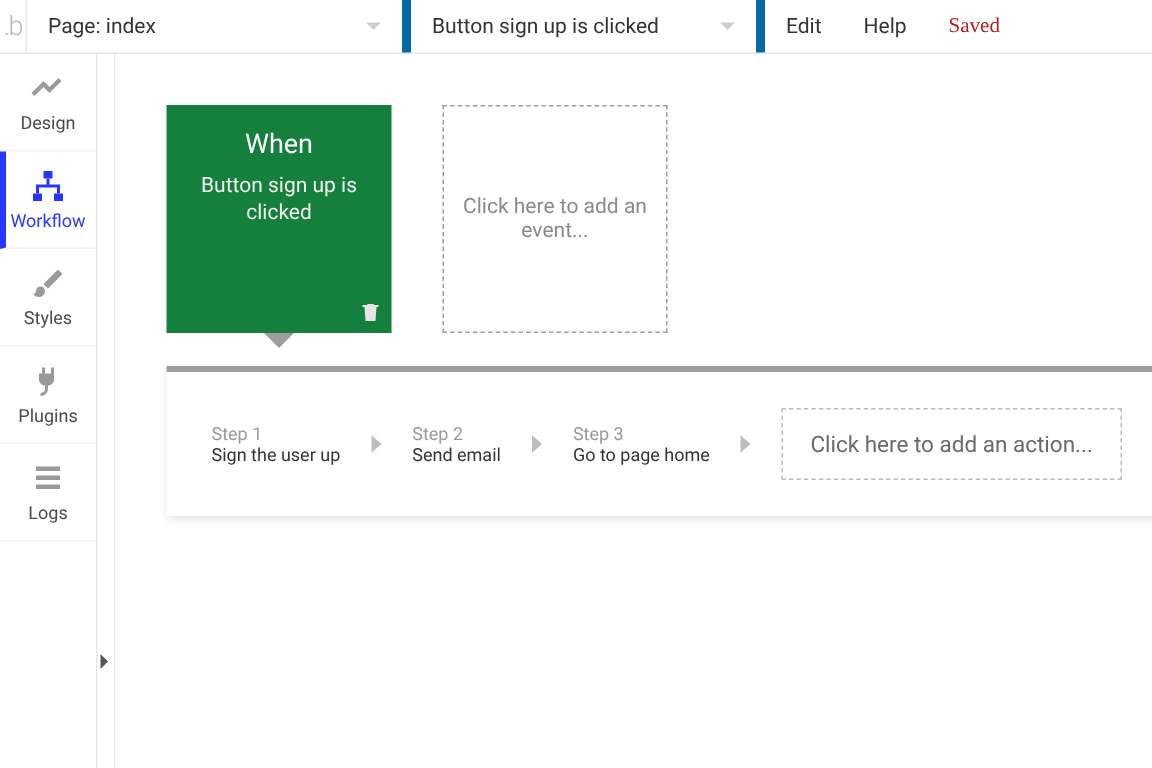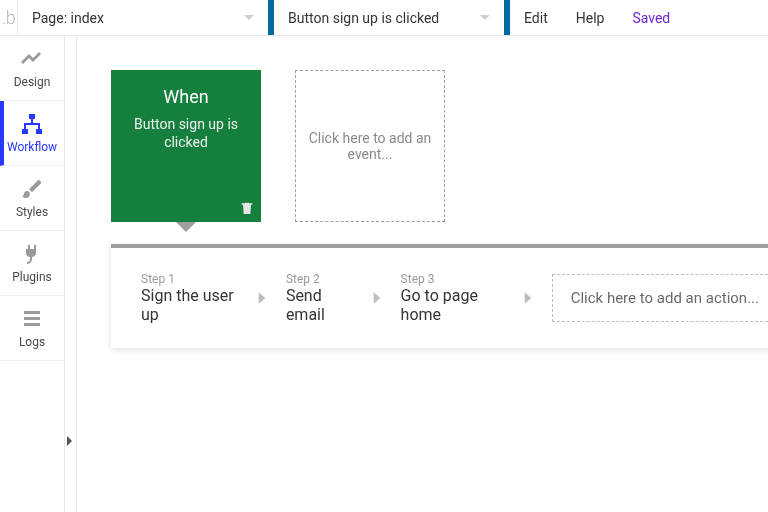--- a/index.html
+++ b/index.html
@@ -7,21 +7,21 @@
 
   .topbar { height: 36px; border-bottom: 1px solid #e7e7e7; display: flex; align-items: stretch; }
   .topbar .logo { width: 18px; display:flex; align-items:center; justify-content:center; border-right:1px solid #e7e7e7; padding:0 2px;}
   .topbar .logo-txt { font-size: 18px; color:#b8b8b8; font-weight:300; letter-spacing:-1px; }
   .topbar .dropdown { display:flex; align-items:center; padding:0 14px; border-right:6px solid #0369a1; cursor:pointer; gap:10px; }
   .topbar .dropdown.page { width: 256px; }
   .topbar .dropdown.wf { width: 236px; }
   .topbar .dropdown span.label { font-size:14px; color:#343434; flex-grow:1; }
   .caret { width:0; height:0; border-left:5px solid transparent; border-right:5px solid transparent; border-top:5px solid #cfcfcf; }
   .topbar .link { display:flex; align-items:center; padding:12px 14px; font-size:14px; color:#343434; cursor:pointer; }
-  .topbar .link.disabled { color:#6d28d9; cursor:default; }
+  .topbar .link.disabled { color:#b91c1c; cursor:default;font-family:Liberation Serif, serif; }
 
   .main { display:flex; height:476px;justify-content:space-between; }
   .sidebar { width:65px; border-right:1px solid #e7e7e7; display:flex; flex-direction:column; background:#fff; }
   .sidebar-item { height:65px; display:flex; flex-direction:column; align-items:center; justify-content:center; gap:4px; border-bottom:1px solid #f2f2f2; cursor:pointer; }
   .sidebar-item .icon { width:24px; height:24px; color:#9a9a9a; }
   .sidebar-item .lbl { font-size:12px; color:#4a4a4a; }
   .sidebar-item.active { border-left:4px solid #2638ff; padding-right:4px; }
   .sidebar-item.active .icon { color:#2638ff; }
   .sidebar-item.active .lbl { color:#2638ff; }
 
@@ -35,21 +35,21 @@
   .event-card .title { font-size:18px; margin-bottom:8px; }
   .event-card .sub { font-size:14px; line-height:1.3; color:#f0f0f0; }
   .event-card .trash { position:absolute; bottom:6px; right:6px; width:16px; height:16px; color:#e5e5e5; }
   .event-card::after { content:""; position:absolute; bottom:-10px; left:50%; transform:translateX(-50%); width:0;height:0;border-left:10px solid transparent;border-right:10px solid transparent;border-top:10px solid #9e9e9e; }
 
   .event-add { width:150px; height:152px; border:1px dashed #9e9e9e; display:flex; align-items:center; justify-content:center; text-align:center; color:#8a8a8a; font-size:14px; padding:10px; cursor:pointer; }
 
   .steps-panel { margin-top:22px; border-top:4px solid #9e9e9e; background:#fff; box-shadow:0 2px 6px rgba(0,0,0,0.12); padding:24px 30px; display:flex; align-items:center; gap:14px; margin-left:0; margin-right:-40px; }
   .step { display:flex; flex-direction:column; cursor:pointer; }
   .step .slabel { font-size:12px; color:#9a9a9a; }
-  .step .sname { font-size:16px; color:#343434; }
+  .step .sname { font-size:12px; color:#343434; }
   .arrow { color:#bdbdbd; }
   .add-action { border:1px dashed #bdbdbd; padding:14px 18px; color:#6a6a6a; font-size:15px; cursor:pointer; white-space:nowrap; }
 
   svg { display:block; }
 </style>
 </head>
 <body>
 
 <div class="topbar">
   <div class="logo">

